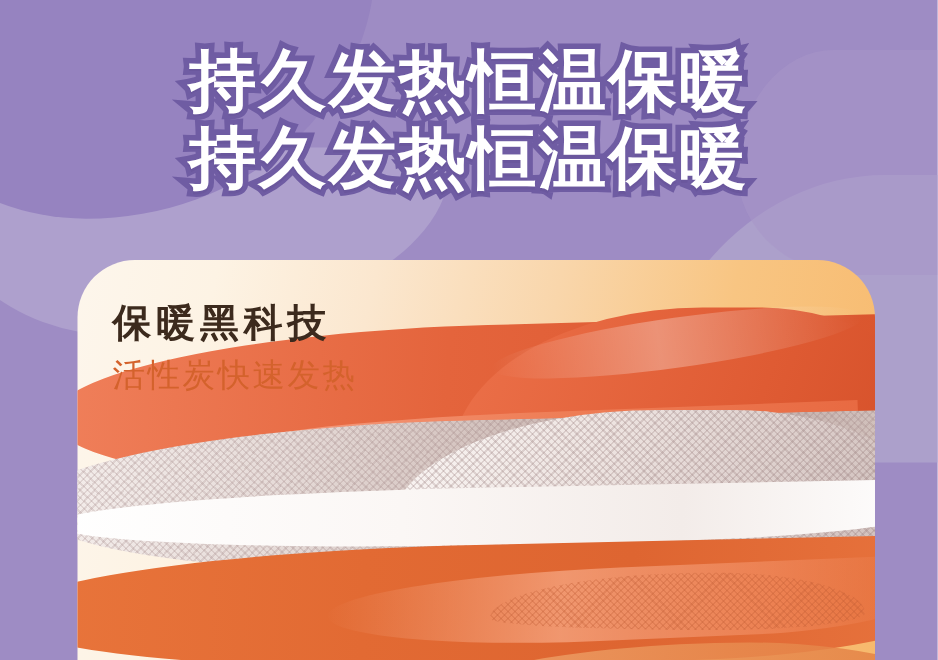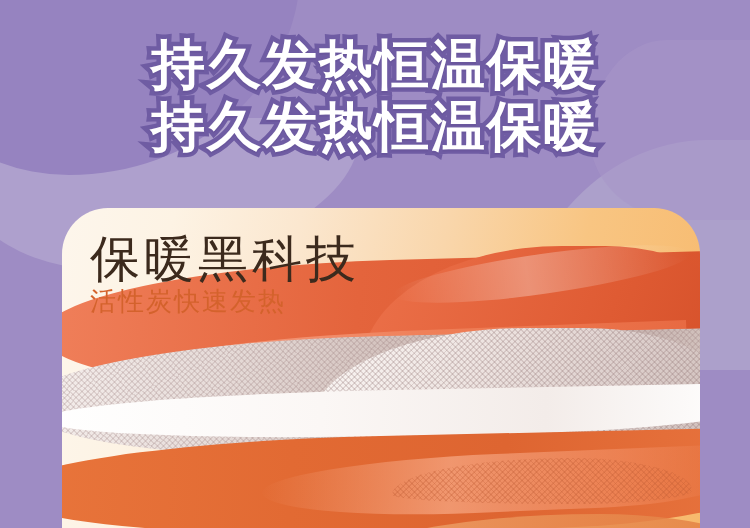--- a/index.html
+++ b/index.html
@@ -139,22 +139,22 @@
   #layer-bottom-tail {
     left:250px; top:306px; width:480px; height:70px;
     background:linear-gradient(100deg,#f0aa74 0%,#e88c50 55%,#e07a3d 100%);
     border-radius:60% 40% 0 0 / 100% 90% 0 0;
     opacity:.85;
   }
 
   
   #card-text { position:absolute; left:28px; top:28px; z-index:6; }
   #card-heading {
-    font-size:50px; line-height:46px; color:#3c2a1d;
-    letter-spacing:4px; font-weight:400;
+    font-size:31px; line-height:46px; color:#3c2a1d;
+    letter-spacing:4px; font-weight:700;
   }
   #card-subheading {
     margin-top:6px;
     font-size:26px; line-height:26px; color:#d4622c;
     letter-spacing:2px;
   }
 </style>
 </head>
 <body>
 

